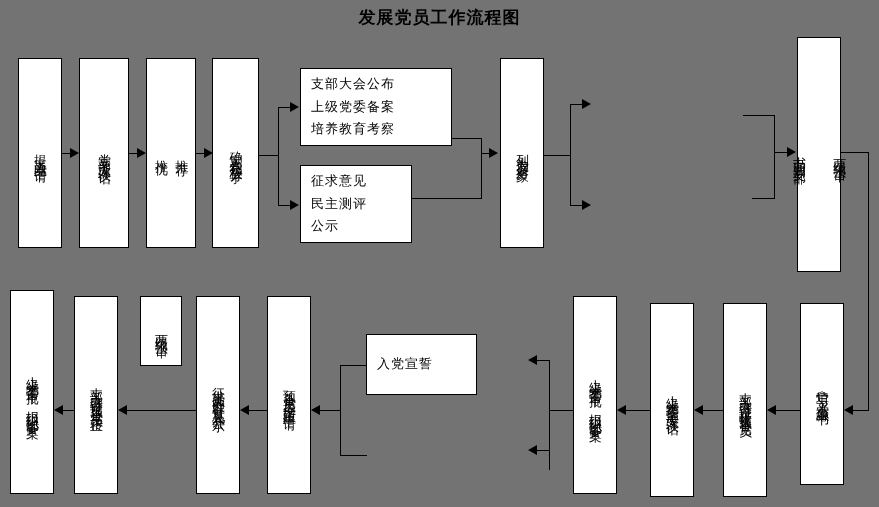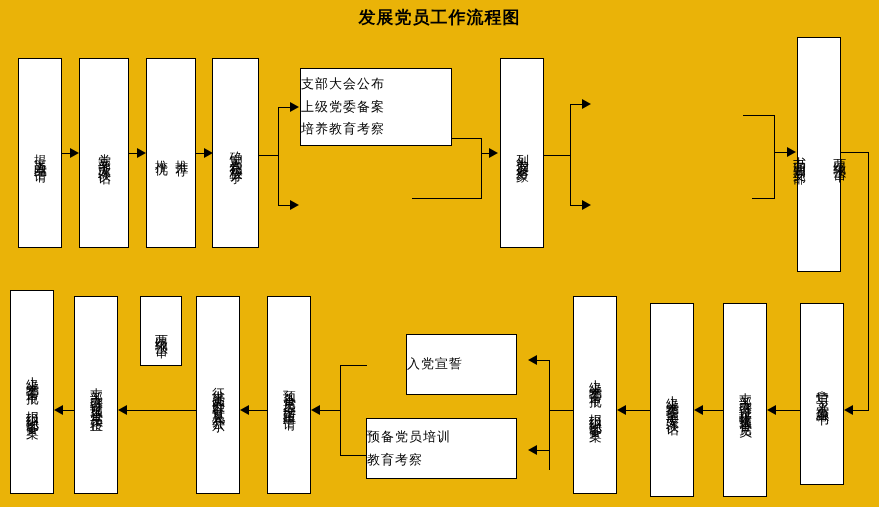--- a/index.html
+++ b/index.html
@@ -1,37 +1,37 @@
 <!DOCTYPE html>
 <html><head>
 <meta charset="utf-8">
 <style>
   html,body{margin:0;padding:0;background:#ffffff;}
   body{font-family:"Liberation Sans","DejaVu Sans",sans-serif;color:#000;}
-  #canvas{position:relative;width:879px;height:507px;background:#eab308;overflow:hidden;}
+  #canvas{position:relative;width:879px;height:507px;background:#737373;overflow:hidden;}
 
   .title{position:absolute;left:0;top:6px;width:879px;text-align:center;
          font-size:17px;font-weight:bold;letter-spacing:1px;
          font-family:"DejaVu Sans","Liberation Sans",sans-serif;}
 
   
   .box{position:absolute;border:1px solid #000;background:#fff;box-sizing:border-box;
        display:flex;align-items:center;justify-content:center;}
 
   
   .vbox{writing-mode:vertical-rl;text-orientation:upright;
         font-size:13px;line-height:1.55;letter-spacing:3px;
         font-family:"DejaVu Sans","Liberation Sans",sans-serif;
         white-space:pre;text-align:center;}
 
   
   .hbox{writing-mode:horizontal-tb;font-size:13px;line-height:1.75;
         letter-spacing:1px;white-space:pre;text-align:left;
         font-family:"DejaVu Sans","Liberation Sans",sans-serif;
-        justify-content:flex-start;}
+        justify-content:flex-start;padding-left:10px;}
 
   
   .ln{position:absolute;background:#000;}
   .lnh{height:1px;}
   .lnv{width:1px;}
 
   
   .arr{position:absolute;width:0;height:0;}
   .arr-r{border-top:5px solid transparent;border-bottom:5px solid transparent;border-left:9px solid #000;}
   .arr-l{border-top:5px solid transparent;border-bottom:5px solid transparent;border-right:9px solid #000;}
@@ -49,41 +49,42 @@
 
   <div class="box vbox" style="left:146px; top:58px;  width:50px;  height:190px;">推荐
 推优</div>
 
   <div class="box vbox" style="left:212px; top:58px;  width:47px;  height:190px;">确定入党积极分子</div>
 
   <div class="box hbox" style="left:300px; top:68px;  width:152px; height:78px;">支部大会公布
 上级党委备案
 培养教育考察</div>
 
+  <div class="box hbox" style="left:300px; top:165px; width:112px; height:78px;">征求意见
+民主测评
+公示</div>
 
   <div class="box vbox" style="left:500px; top:58px;  width:44px;  height:190px;">列为发展对象</div>
 
 
 
   <div class="box vbox" style="left:797px; top:37px;  width:44px;  height:235px;">两级预审
 
 书面通知支部</div>
 
   <div class="box vbox" style="left:800px; top:303px; width:44px;  height:182px;">填写《入党志愿书》</div>
 
   <div class="box vbox" style="left:723px; top:303px; width:44px;  height:194px;">支部大会讨论接收预备党员</div>
 
   <div class="box vbox" style="left:650px; top:303px; width:44px;  height:194px;">上级党委指派专人谈话</div>
 
   <div class="box vbox" style="left:573px; top:296px; width:44px;  height:198px;">上级党委审批　报组织部备案</div>
 
-  <div class="box hbox" style="left:366px; top:334px; width:111px; height:61px;margin-left:40px;">入党宣誓</div>
+  <div class="box hbox" style="left:366px; top:334px; width:111px; height:61px;">入党宣誓</div>
 
-  <div class="box hbox" style="left:366px; top:418px; width:151px; height:61px;">预备党员培训
-教育考察</div>
 
   <div class="box vbox" style="left:267px; top:296px; width:44px;  height:198px;">预备党员提出转正申请</div>
 
   <div class="box vbox" style="left:196px; top:296px; width:44px;  height:198px;">征求党内外群众意见并公示</div>
 
   <div class="box vbox" style="left:140px; top:296px; width:42px;  height:70px;">两级预审</div>
 
   <div class="box vbox" style="left:74px;  top:296px; width:44px;  height:198px;">支部大会讨论预备党员转正</div>
 
   <div class="box vbox" style="left:10px;  top:290px; width:44px;  height:204px;">上级党委审批　报组织部备案</div>

